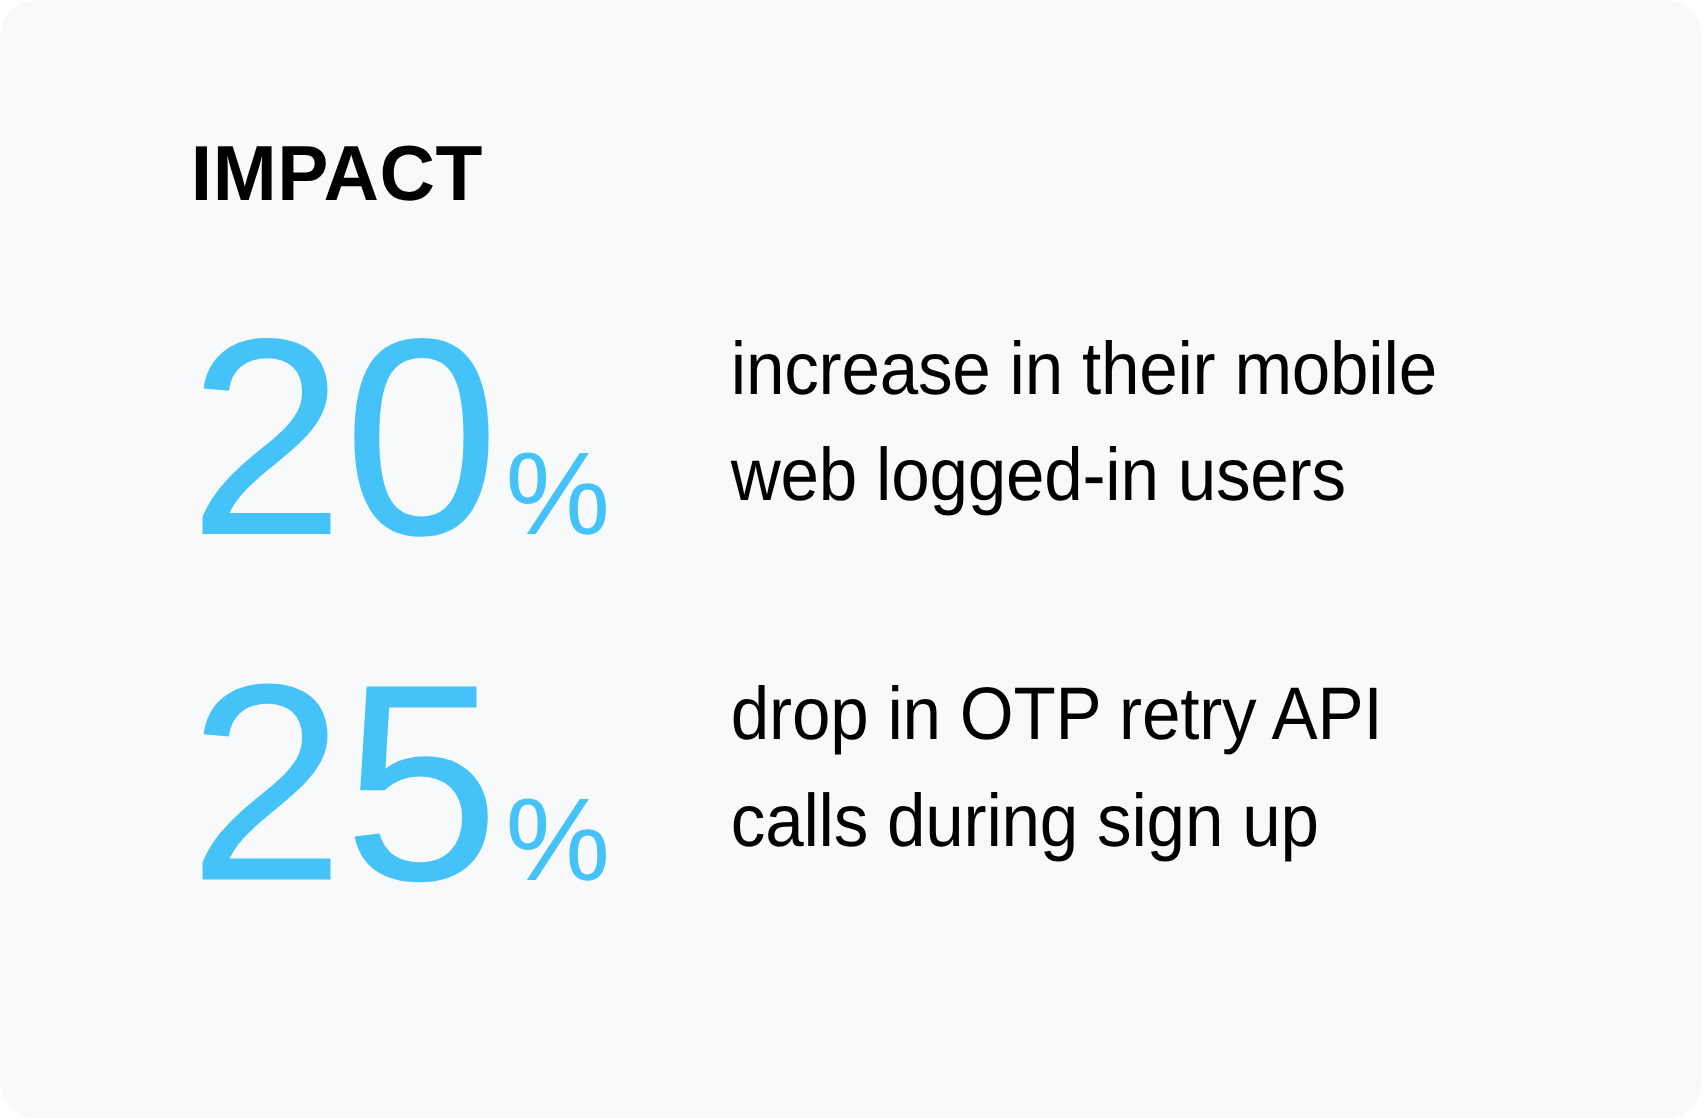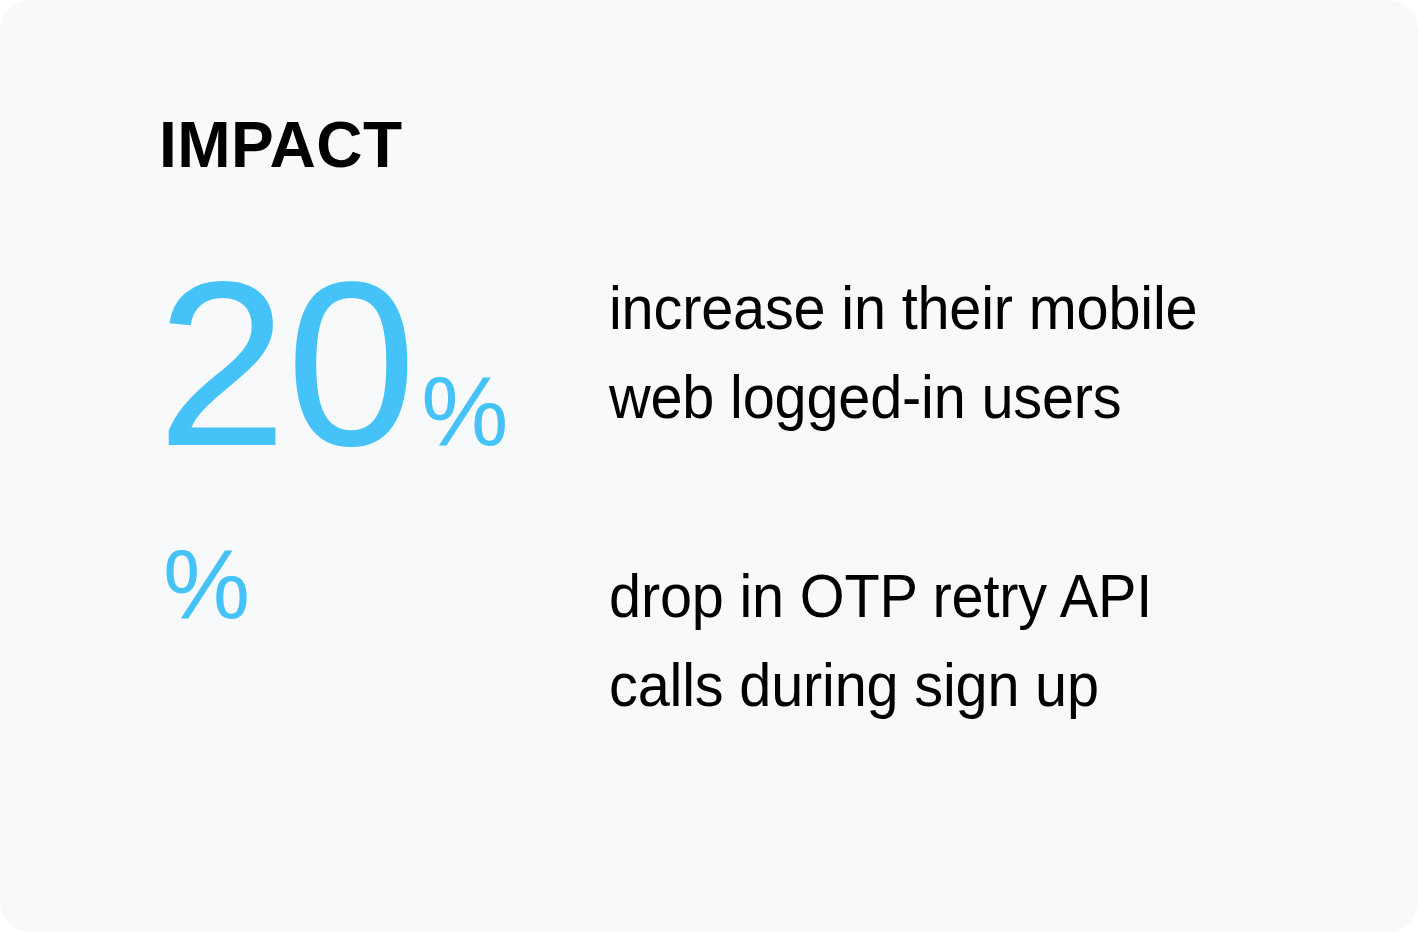--- a/index.html
+++ b/index.html
@@ -119,20 +119,21 @@
         <span class="stat-unit">%</span>
       </div>
       <div class="stat-desc">
         <span class="desc-line">increase in their mobile</span>
         <span class="desc-line">web logged-in users</span>
       </div>
     </div>
 
     <div class="stat-row row-1">
       <div class="stat-figure">
+        <span class="stat-value">25</span>
         <span class="stat-unit">%</span>
       </div>
       <div class="stat-desc">
         <span class="desc-line">drop in OTP retry API</span>
         <span class="desc-line">calls during sign up</span>
       </div>
     </div>
 
   </div>
 </div>

